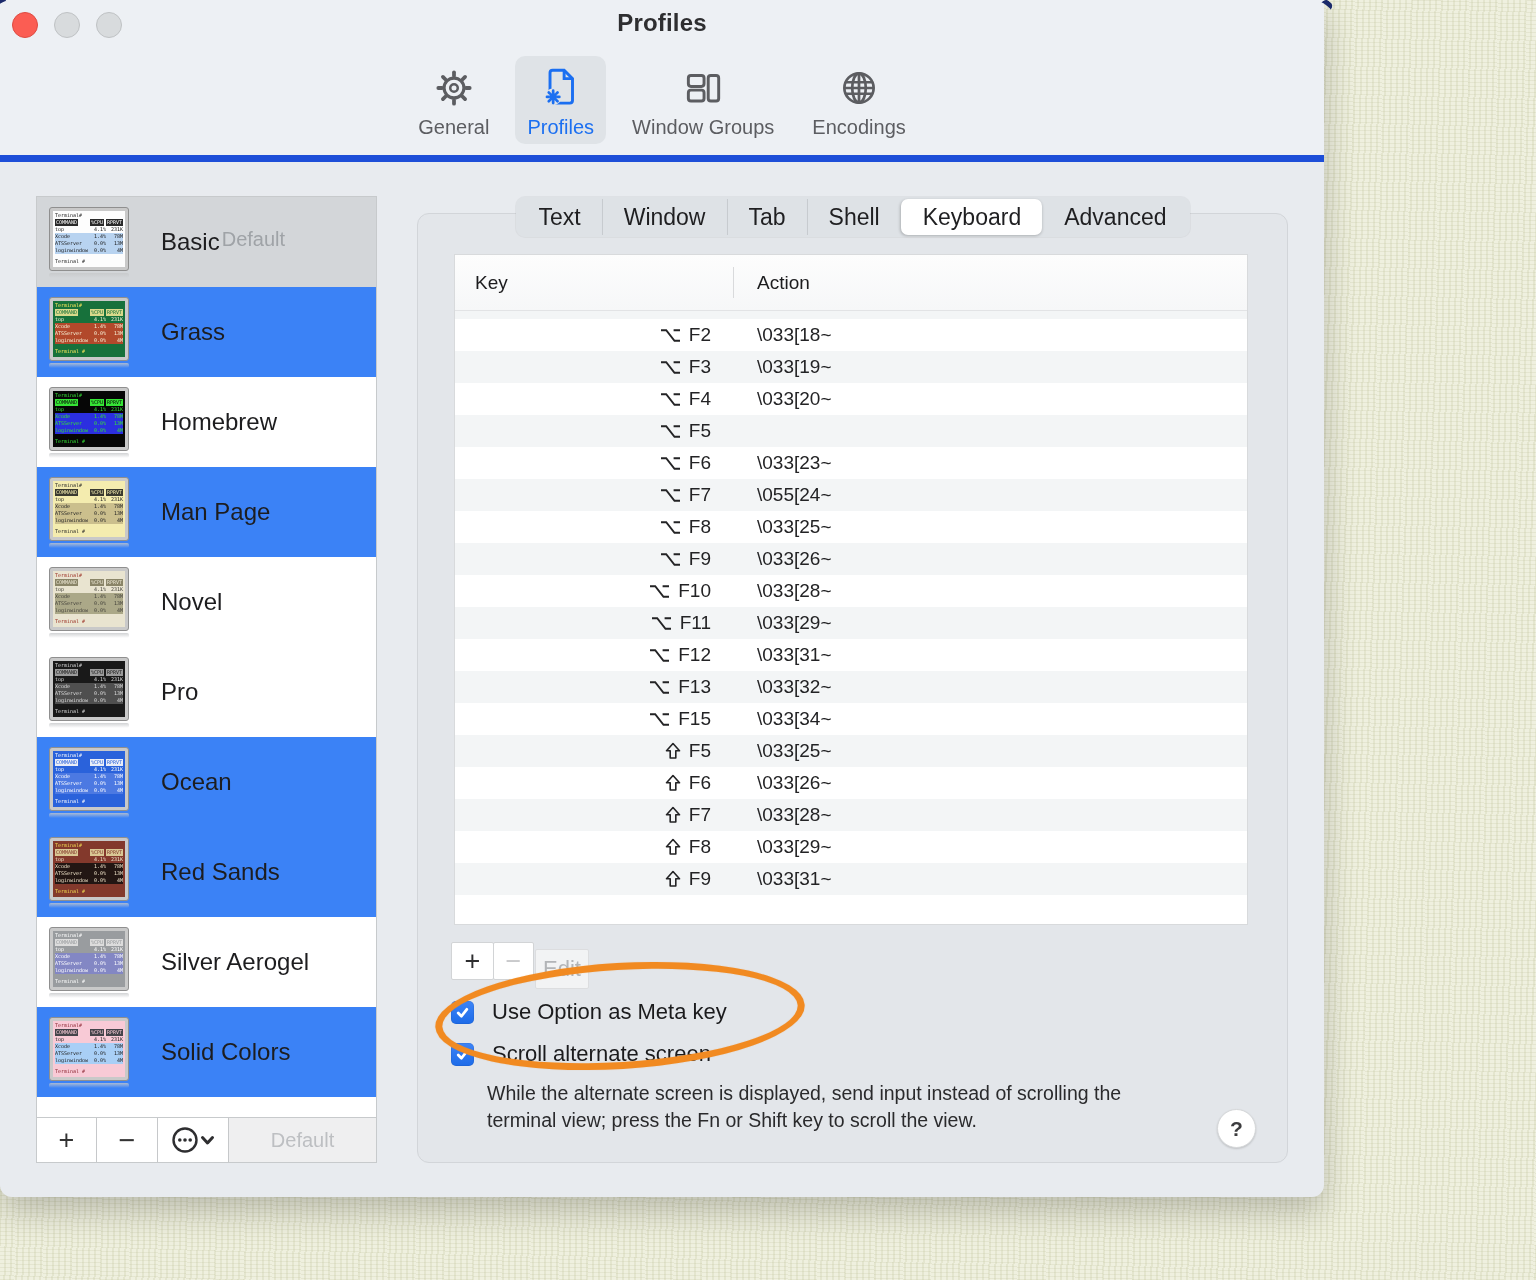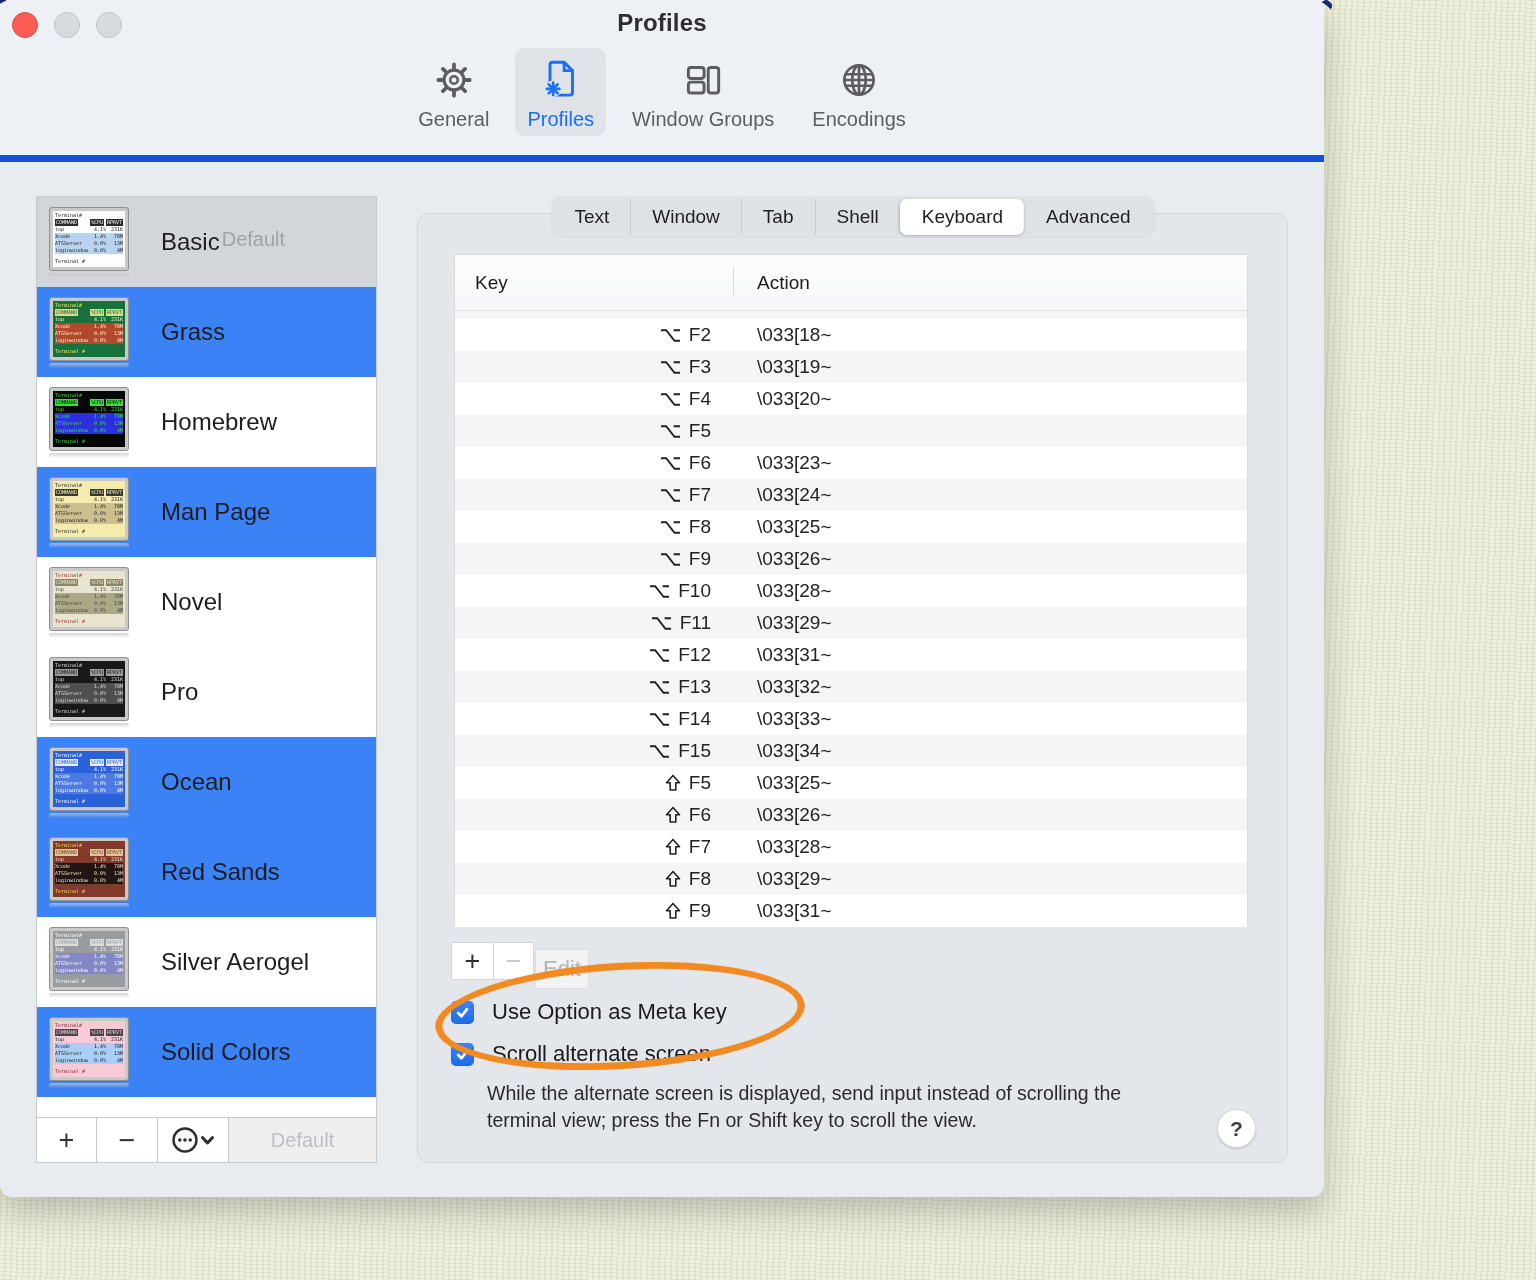--- a/index.html
+++ b/index.html
@@ -16,21 +16,21 @@
     background:#E8EBEF;border-radius:0 0 12px 12px;
     box-shadow:0 14px 34px rgba(0,0,0,.22);}
   .toolbar{position:absolute;left:0;top:0;width:100%;height:155px;background:#EDF0F4;
     border-bottom:7px solid #1d4ed8;border-radius:0;}
   .traffic{position:absolute;left:12px;top:12px;display:flex;gap:16px;}
   .tl{width:24px;height:24px;border-radius:50%;}
   .tl.red{background:#FB5D53;border:1px solid #DE4A41;}
   .tl.gray{background:#D8DBDD;border:1px solid #BFC2C4;}
   .win-title{position:absolute;left:0;top:9px;width:100%;text-align:center;
     font-size:24px;font-weight:700;color:#2E2E30;letter-spacing:.2px;}
-  .tb-items{position:absolute;left:0;top:48px;width:100%;display:flex;justify-content:center;
+  .tb-items{position:absolute;left:0;top:56px;width:100%;display:flex;justify-content:center;
     align-items:flex-start;gap:14px;}
   .tb-item{display:flex;flex-direction:column;align-items:center;gap:4px;
     padding:8px 12px 6px;border-radius:10px;color:#5C5D61;}
   .tb-item.sel{background:#DFE3E7;color:#1B6FF1;}
   .tb-ico{width:48px;height:48px;display:flex;align-items:center;justify-content:center;}
   .tb-lab{font-size:20px;line-height:22px;white-space:nowrap;}
   .tb-item.sel .tb-lab{color:#1B6FF1;}
   
   .plist{position:absolute;left:36px;top:196px;width:341px;height:967px;background:#fff;
     border:1px solid #C7CACC;box-sizing:border-box;}
@@ -66,21 +66,21 @@
   .pbtn.add{width:60px;}
   .pbtn.rem{width:61px;font-size:29px;}
   .pbtn.more{width:71px;}
   .pbtn.def{flex:1;background:#EFEFF0;border-right:none;font-size:20px;color:#BDBFC2;}
   
   .pane{position:absolute;left:417px;top:213px;width:871px;height:950px;background:#E3E6EA;
     border:1px solid #D2D5D9;border-radius:12px;box-sizing:border-box;}
   .segmented{position:absolute;left:50%;top:-17px;transform:translateX(-50%);
     height:36px;background:#DEE2E6;border-radius:9px;padding:2px;display:flex;align-items:stretch;
     box-shadow:0 0 0 1px rgba(0,0,0,.04);}
-  .seg{display:flex;align-items:center;padding:0 21px;font-size:19px;color:#1F1F21;
+  .seg{display:flex;align-items:center;padding:0 21px;font-size:23px;color:#1F1F21;
     border-left:1px solid #C7CBCF;white-space:nowrap;}
   .seg:first-child{border-left:none;}
   .seg.sel{background:#fff;border-radius:7px;border-left-color:transparent;
     box-shadow:0 1px 3px rgba(0,0,0,.22);font-weight:500;}
   .seg.sel + .seg{border-left-color:transparent;}
   
   .ktable{position:absolute;left:36px;top:40px;width:794px;height:671px;background:#fff;
     border:1px solid #D8DADC;box-sizing:border-box;}
   .thead{position:relative;height:55px;background:linear-gradient(#FDFDFD,#F6F7F8);
     border-bottom:1px solid #E2E3E5;display:grid;grid-template-columns:278px 1fr;align-items:center;}
@@ -683,21 +683,21 @@
           </div>
           <div class="krow">
             <div class="kc">
               <span class="modico">
                 <svg width="21" height="15" viewBox="0 0 21 15" fill="none" stroke="currentColor" stroke-width="1.9">
                   <path d="M1 2.2 h5.2 l8.3 10.6 h5.5 M13.6 2.2 h6.4"></path>
                 </svg>
               </span>
               <span>F7</span>
             </div>
-            <div class="ac">\033[24~</div>
+            <div class="ac">\055[24~</div>
           </div>
           <div class="krow">
             <div class="kc">
               <span class="modico">
                 <svg width="21" height="15" viewBox="0 0 21 15" fill="none" stroke="currentColor" stroke-width="1.9">
                   <path d="M1 2.2 h5.2 l8.3 10.6 h5.5 M13.6 2.2 h6.4"></path>
                 </svg>
               </span>
               <span>F8</span>
             </div>
@@ -750,31 +750,20 @@
           <div class="krow">
             <div class="kc">
               <span class="modico">
                 <svg width="21" height="15" viewBox="0 0 21 15" fill="none" stroke="currentColor" stroke-width="1.9">
                   <path d="M1 2.2 h5.2 l8.3 10.6 h5.5 M13.6 2.2 h6.4"></path>
                 </svg>
               </span>
               <span>F13</span>
             </div>
             <div class="ac">\033[32~</div>
-          </div>
-          <div class="krow">
-            <div class="kc">
-              <span class="modico">
-                <svg width="21" height="15" viewBox="0 0 21 15" fill="none" stroke="currentColor" stroke-width="1.9">
-                  <path d="M1 2.2 h5.2 l8.3 10.6 h5.5 M13.6 2.2 h6.4"></path>
-                </svg>
-              </span>
-              <span>F14</span>
-            </div>
-            <div class="ac">\033[33~</div>
           </div>
           <div class="krow">
             <div class="kc">
               <span class="modico">
                 <svg width="21" height="15" viewBox="0 0 21 15" fill="none" stroke="currentColor" stroke-width="1.9">
                   <path d="M1 2.2 h5.2 l8.3 10.6 h5.5 M13.6 2.2 h6.4"></path>
                 </svg>
               </span>
               <span>F15</span>
             </div>

